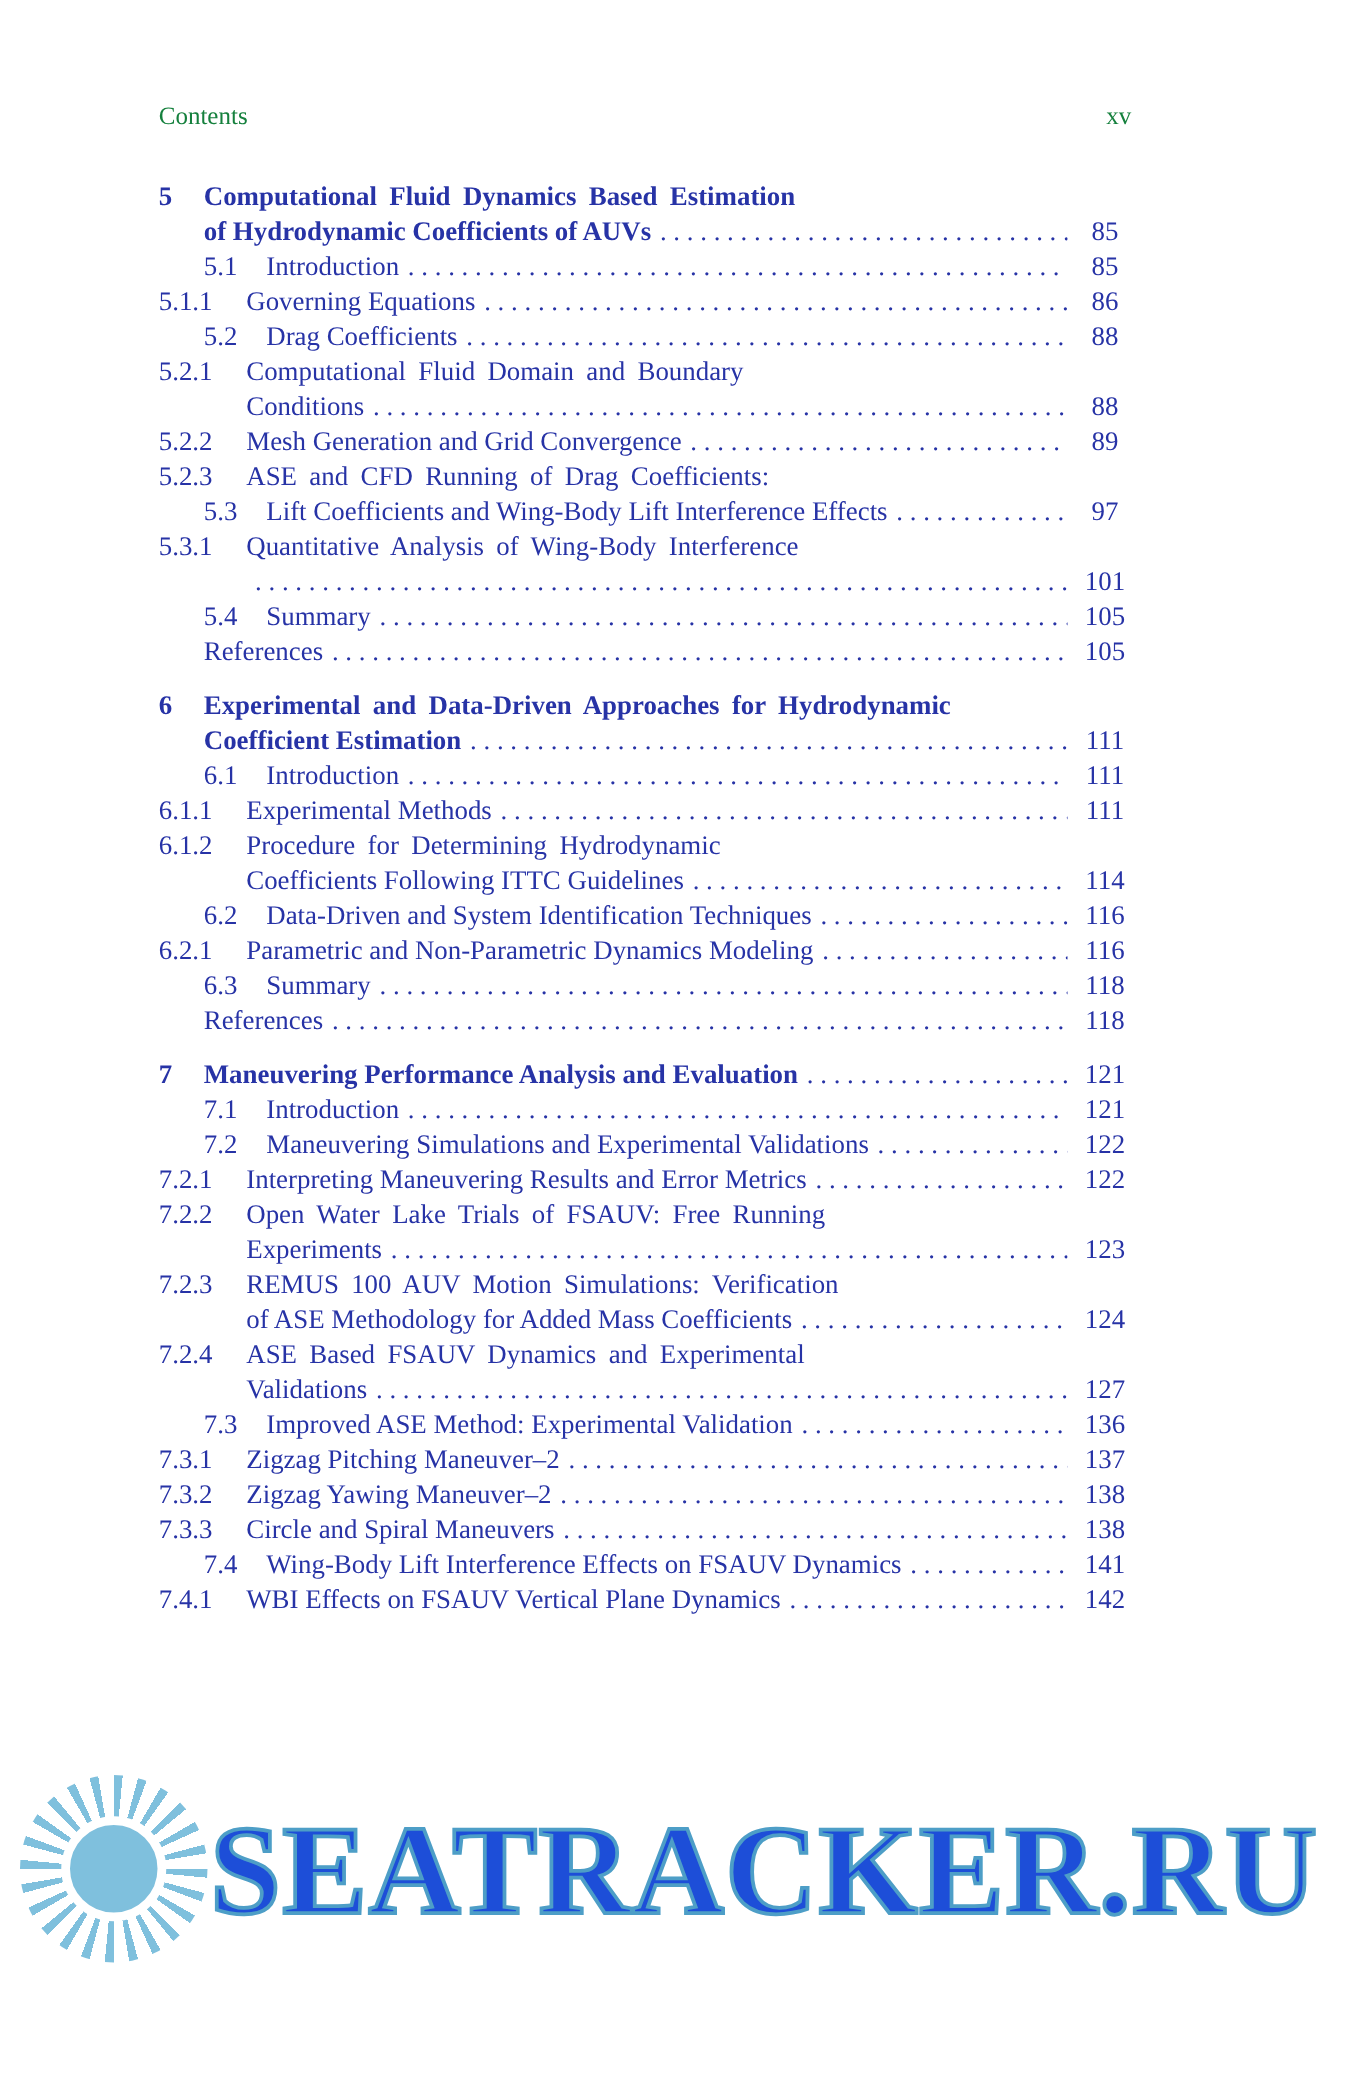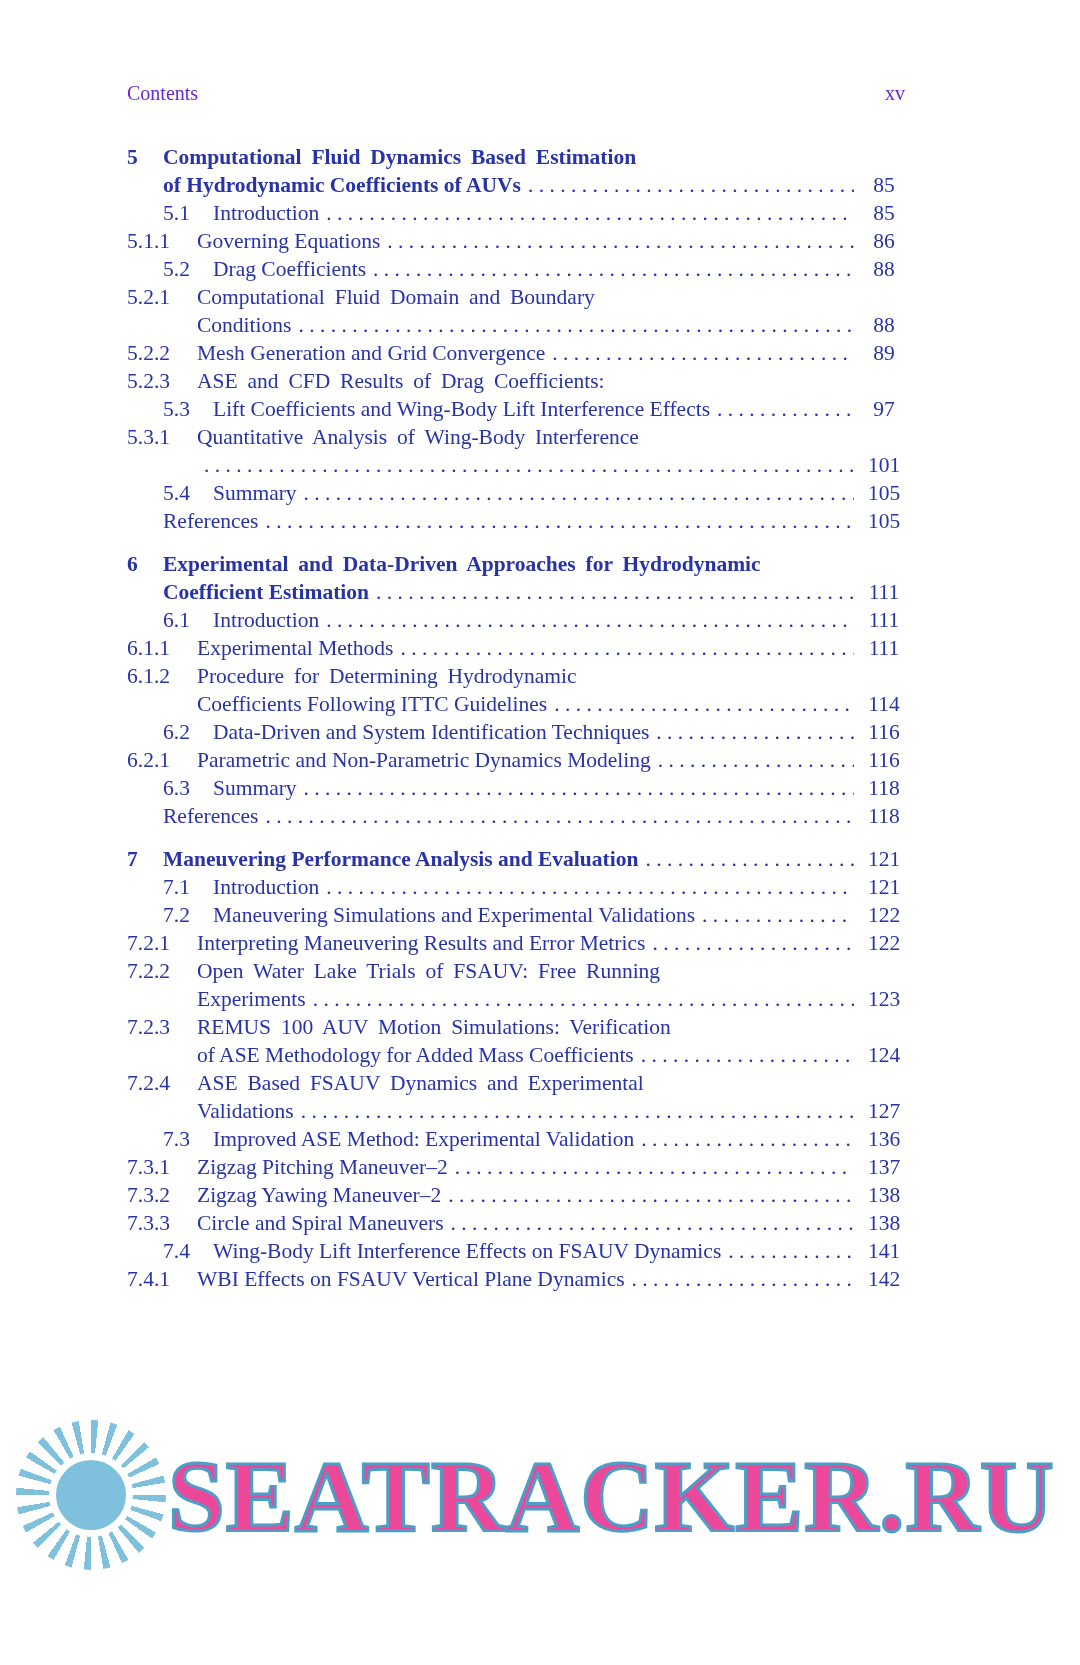--- a/index.html
+++ b/index.html
@@ -13,21 +13,21 @@
     font-family: "Liberation Serif", serif;
     color: #111;
     overflow: hidden;
     padding: 82px 175px 0 127px;
   }
   .page-header {
     display: flex;
     justify-content: space-between;
     align-items: baseline;
     font-size: 20px;
-    color: #6d28d9;
+    color: #15803d;
     margin-bottom: 38px;
   }
   .toc { width: 100%; }
   .chapter-block + .chapter-block { margin-top: 15px; }
   .row {
     display: flex;
     align-items: baseline;
     line-height: 28px;
     font-size: 21.5px;
     color: var(--toc-blue, #2733a6);
@@ -90,21 +90,21 @@
     left: 168px;
     right: 6px;
     top: 8px;
     height: 140px;
     display: flex;
     align-items: center;
     font-family: "Liberation Serif", serif;
     font-weight: bold;
     font-size: 102px;
     letter-spacing: 1px;
-    color: #ec4899;
+    color: #1d4ed8;
     -webkit-text-stroke: 3px var(--watermark-outline, #4d9ec7);
     white-space: nowrap;
     overflow: hidden;
   }
 </style>
 </head>
 <body>
 
 <div class="page">
 
@@ -154,21 +154,21 @@
           <span class="pageno">88</span>
         </div>
         <div class="row subsection">
           <span class="num">5.2.2</span>
           <span class="text">Mesh Generation and Grid Convergence</span>
           <span class="leader"></span>
           <span class="pageno">89</span>
         </div>
         <div class="row subsection">
           <span class="num">5.2.3</span>
-          <span class="text stretch">ASE and CFD Results of Drag Coefficients:</span>
+          <span class="text stretch">ASE and CFD Running of Drag Coefficients:</span>
         </div>
         <div class="row section">
           <span class="num">5.3</span>
           <span class="text">Lift Coefficients and Wing-Body Lift Interference Effects</span>
           <span class="leader"></span>
           <span class="pageno">97</span>
         </div>
         <div class="row subsection">
           <span class="num">5.3.1</span>
           <span class="text stretch">Quantitative Analysis of Wing-Body Interference</span>

